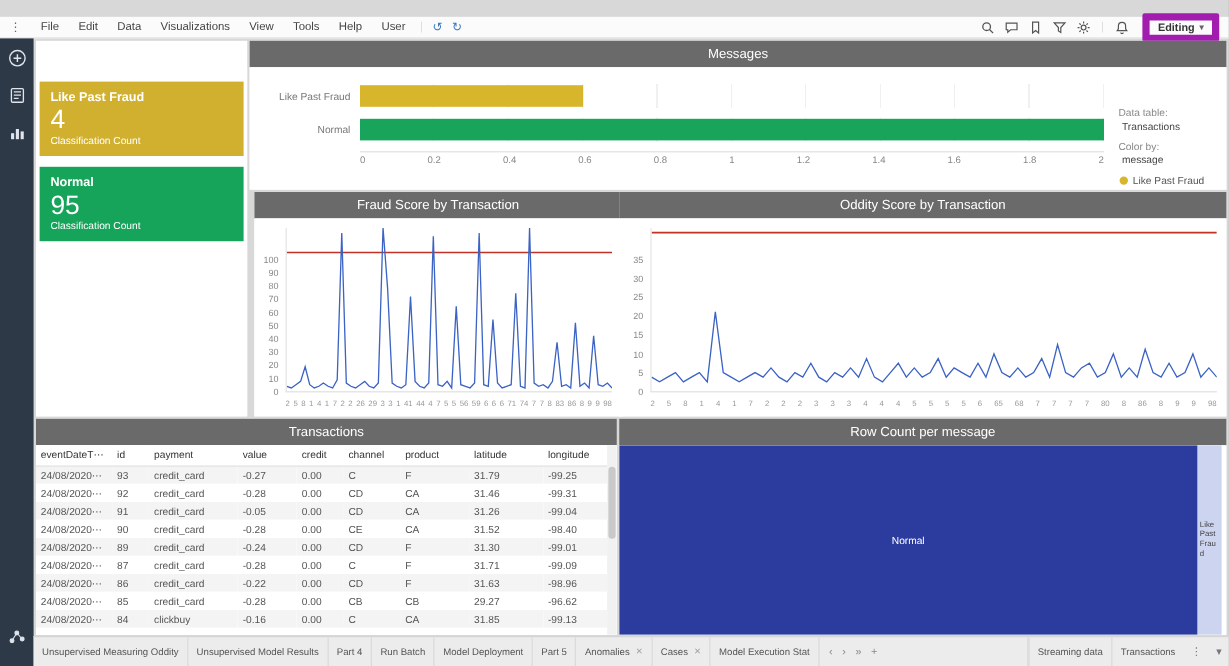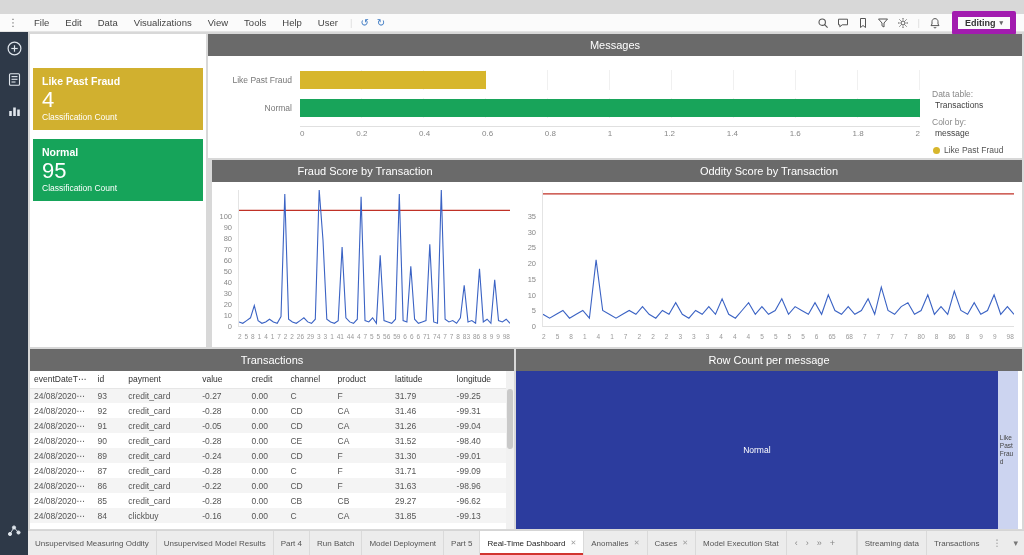--- a/index.html
+++ b/index.html
@@ -537,24 +537,20 @@
       </div>
       <div class="tab">
         <span>Run Batch</span>
       </div>
       <div class="tab">
         <span>Model Deployment</span>
       </div>
       <div class="tab">
         <span>Part 5</span>
       </div>
-      <div class="tab active">
-        <span>Real-Time Dashboard</span>
-        <span class="tab-close">✕</span>
-      </div>
       <div class="tab">
         <span>Anomalies</span>
         <span class="tab-close">✕</span>
       </div>
       <div class="tab">
         <span>Cases</span>
         <span class="tab-close">✕</span>
       </div>
       <div class="tab">
         <span>Model Execution Stat</span>

